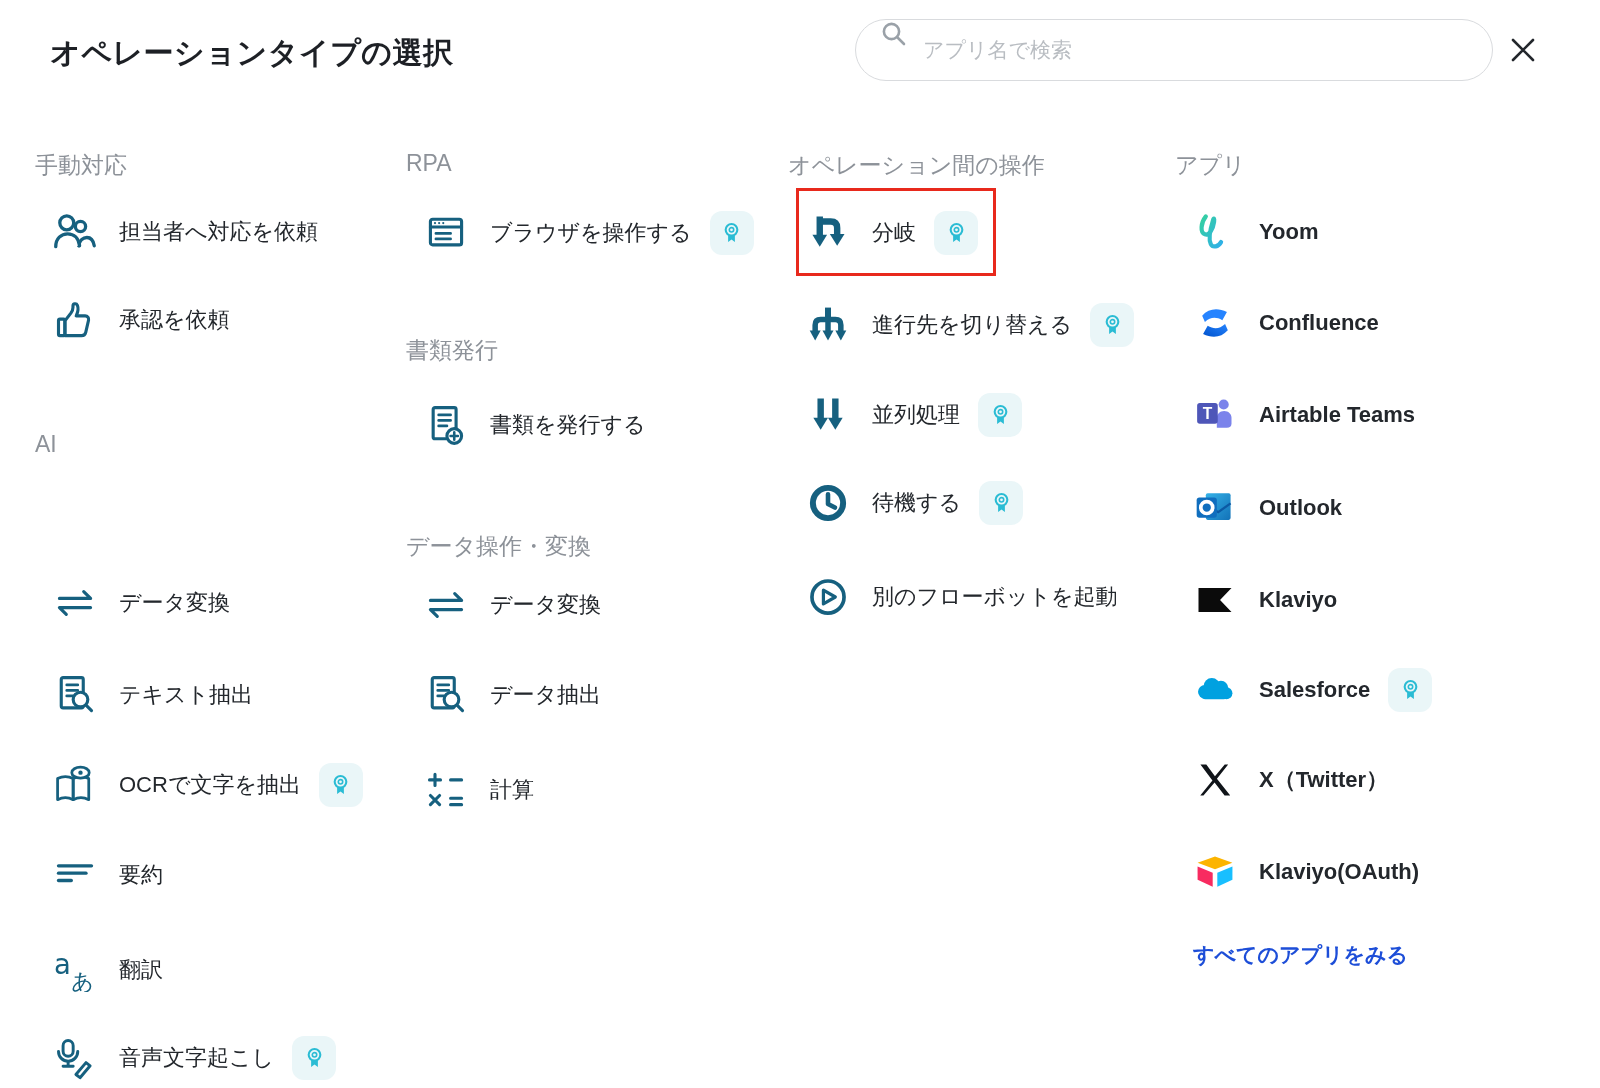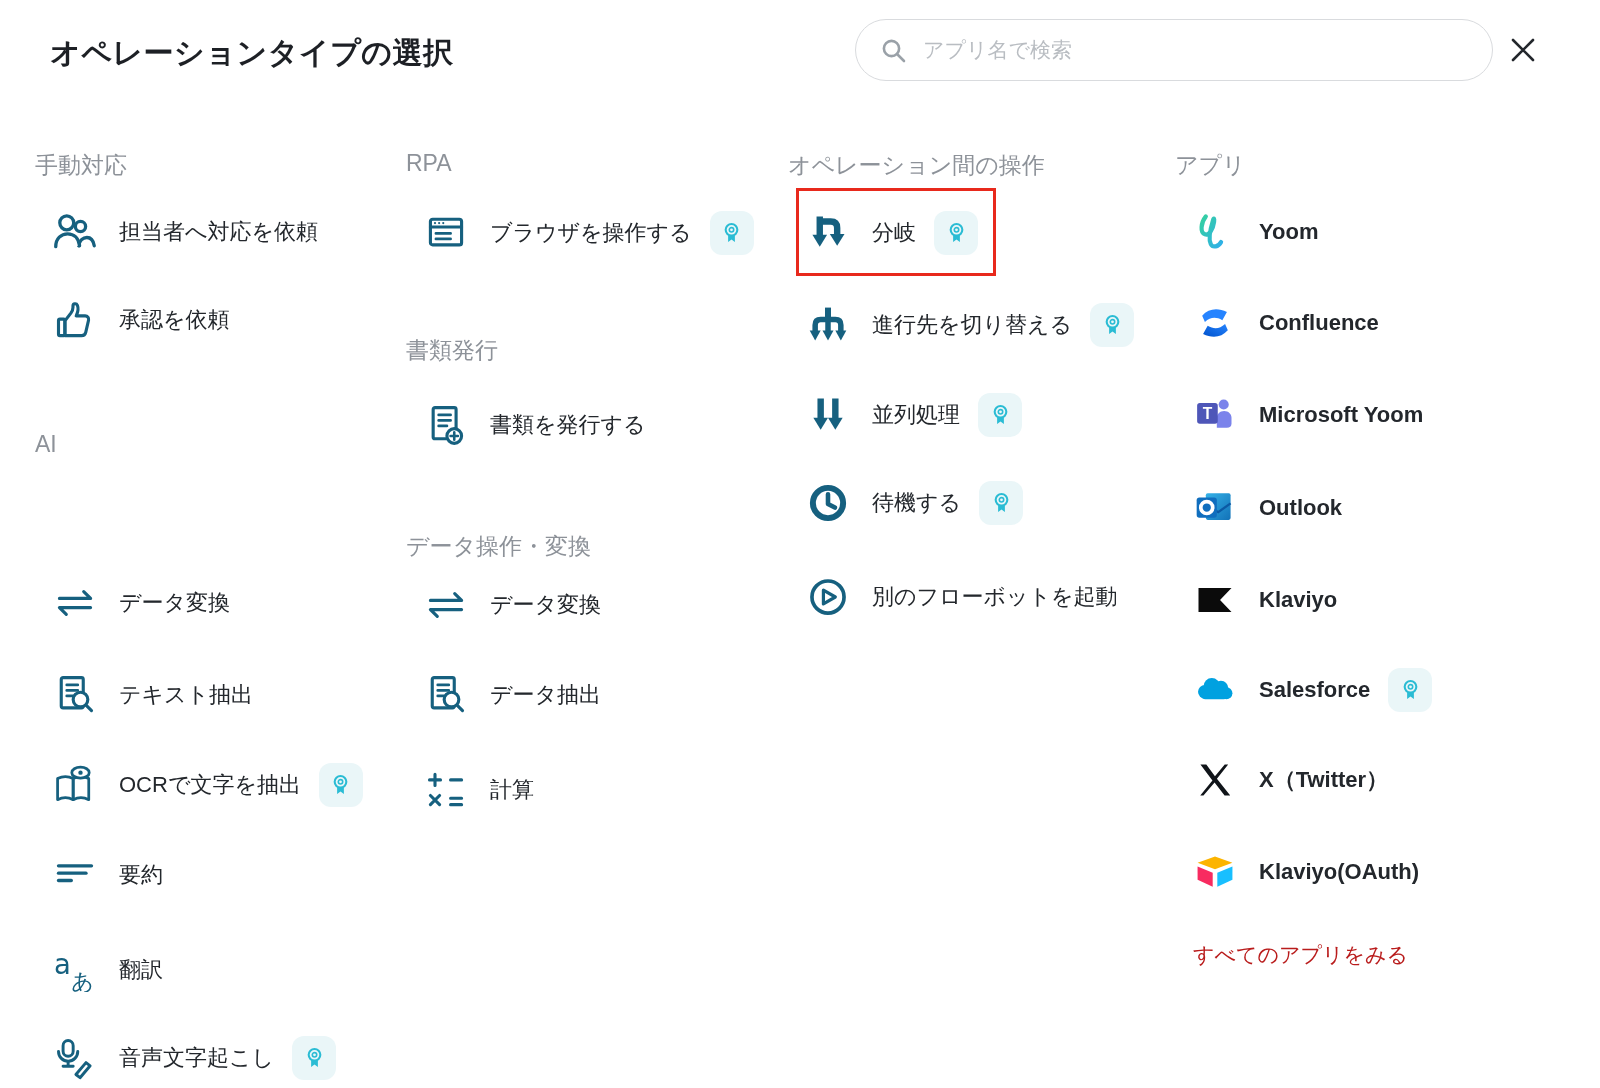--- a/index.html
+++ b/index.html
@@ -3,35 +3,35 @@
 <meta charset="utf-8">
 <style>
   html,body{margin:0;padding:0}
   body{
     width:1600px;height:1088px;position:relative;overflow:hidden;
     background:#ffffff;color:#23272c;
     font-family:"Liberation Sans","DejaVu Sans",sans-serif;
   }
   .title{position:absolute;left:50px;top:33px;font-size:30px;font-weight:700;color:#1d2025;letter-spacing:.5px;white-space:nowrap}
   .search{position:absolute;left:855px;top:19px;width:638px;height:62px;box-sizing:border-box;
-    border:1.5px solid #d9dbde;border-radius:32px;display:flex;align-items:center;gap:14px;padding:0 24px;background:#fff}
+    border:1.5px solid #d9dbde;border-radius:32px;display:flex;gap:14px;padding:0 24px;background:#fff}
   .search input{border:none;outline:none;flex:1;font-size:21px;color:#333;font-family:inherit;background:transparent}
   .search input::placeholder{color:#b9bdc2}
   .closebtn{position:absolute;left:1502px;top:29px;width:42px;height:42px;border:none;background:none;cursor:pointer;
     display:flex;align-items:center;justify-content:center;padding:0}
   .col{position:absolute;top:140px;width:385px;height:948px}
   .sec{position:absolute;left:0;font-size:23px;font-weight:500;color:#8d9299;white-space:nowrap}
   .item{position:absolute;left:18px;display:flex;align-items:center;height:64px;cursor:pointer;white-space:nowrap}
   .ic{width:44px;height:44px;margin-right:22px;flex:none;color:#16607f;display:flex;align-items:center;justify-content:center}
   .lbl{font-size:22px;font-weight:400;color:#23272c}
   .col-apps .lbl{font-weight:700}
   .badge{width:44px;height:44px;border-radius:12px;background:#eaf6f8;margin-left:18px;flex:none;
     display:flex;align-items:center;justify-content:center}
   .hl{position:absolute;left:8px;top:48px;width:194px;height:82px;border:3.5px solid #e8291c;pointer-events:none}
-  .link{position:absolute;left:18px;top:801px;font-size:21px;font-weight:400;color:#b91c1c;cursor:pointer;white-space:nowrap}
+  .link{position:absolute;left:18px;top:801px;font-size:21px;font-weight:700;color:#1d4ed8;cursor:pointer;white-space:nowrap}
   svg{display:block}
 </style>
 </head>
 <body>
 
 <div class="title">オペレーションタイプの選択</div>
 
 <div class="search">
   <span>
     <svg width="27" height="27" viewBox="0 0 27 27" fill="none">
@@ -362,21 +362,21 @@
 
   <div class="item" style="top:243px">
     <span class="ic">
       <svg width="44" height="44" viewBox="0 0 48 48" fill="none">
         <circle cx="33.5" cy="12.5" r="5.5" fill="#7b83eb"></circle>
         <path d="M26 38 V27 c0 -4.5 3.5 -7.5 8 -7.5 c4.5 0 8 3 8 7.5 v6.5 c0 3 -2 4.5 -5 4.5 Z" fill="#7b83eb"></path>
         <rect x="4.5" y="11" width="22.5" height="22.5" rx="3" fill="#4e56b8"></rect>
         <text x="15.8" y="28.5" font-size="17" font-weight="bold" fill="#ffffff" text-anchor="middle" font-family="Liberation Sans, sans-serif">T</text>
       </svg>
     </span>
-    <span class="lbl">Microsoft Yoom</span>
+    <span class="lbl">Airtable Teams</span>
   </div>
 
   <div class="item" style="top:336px">
     <span class="ic">
       <svg width="44" height="44" viewBox="0 0 48 48" fill="none">
         <defs>
           <linearGradient id="og" x1="0" y1="0" x2="1" y2="1">
             <stop offset="0" stop-color="#35b2e8"></stop>
               <stop offset="1" stop-color="#1272b8"></stop>
           </linearGradient>

